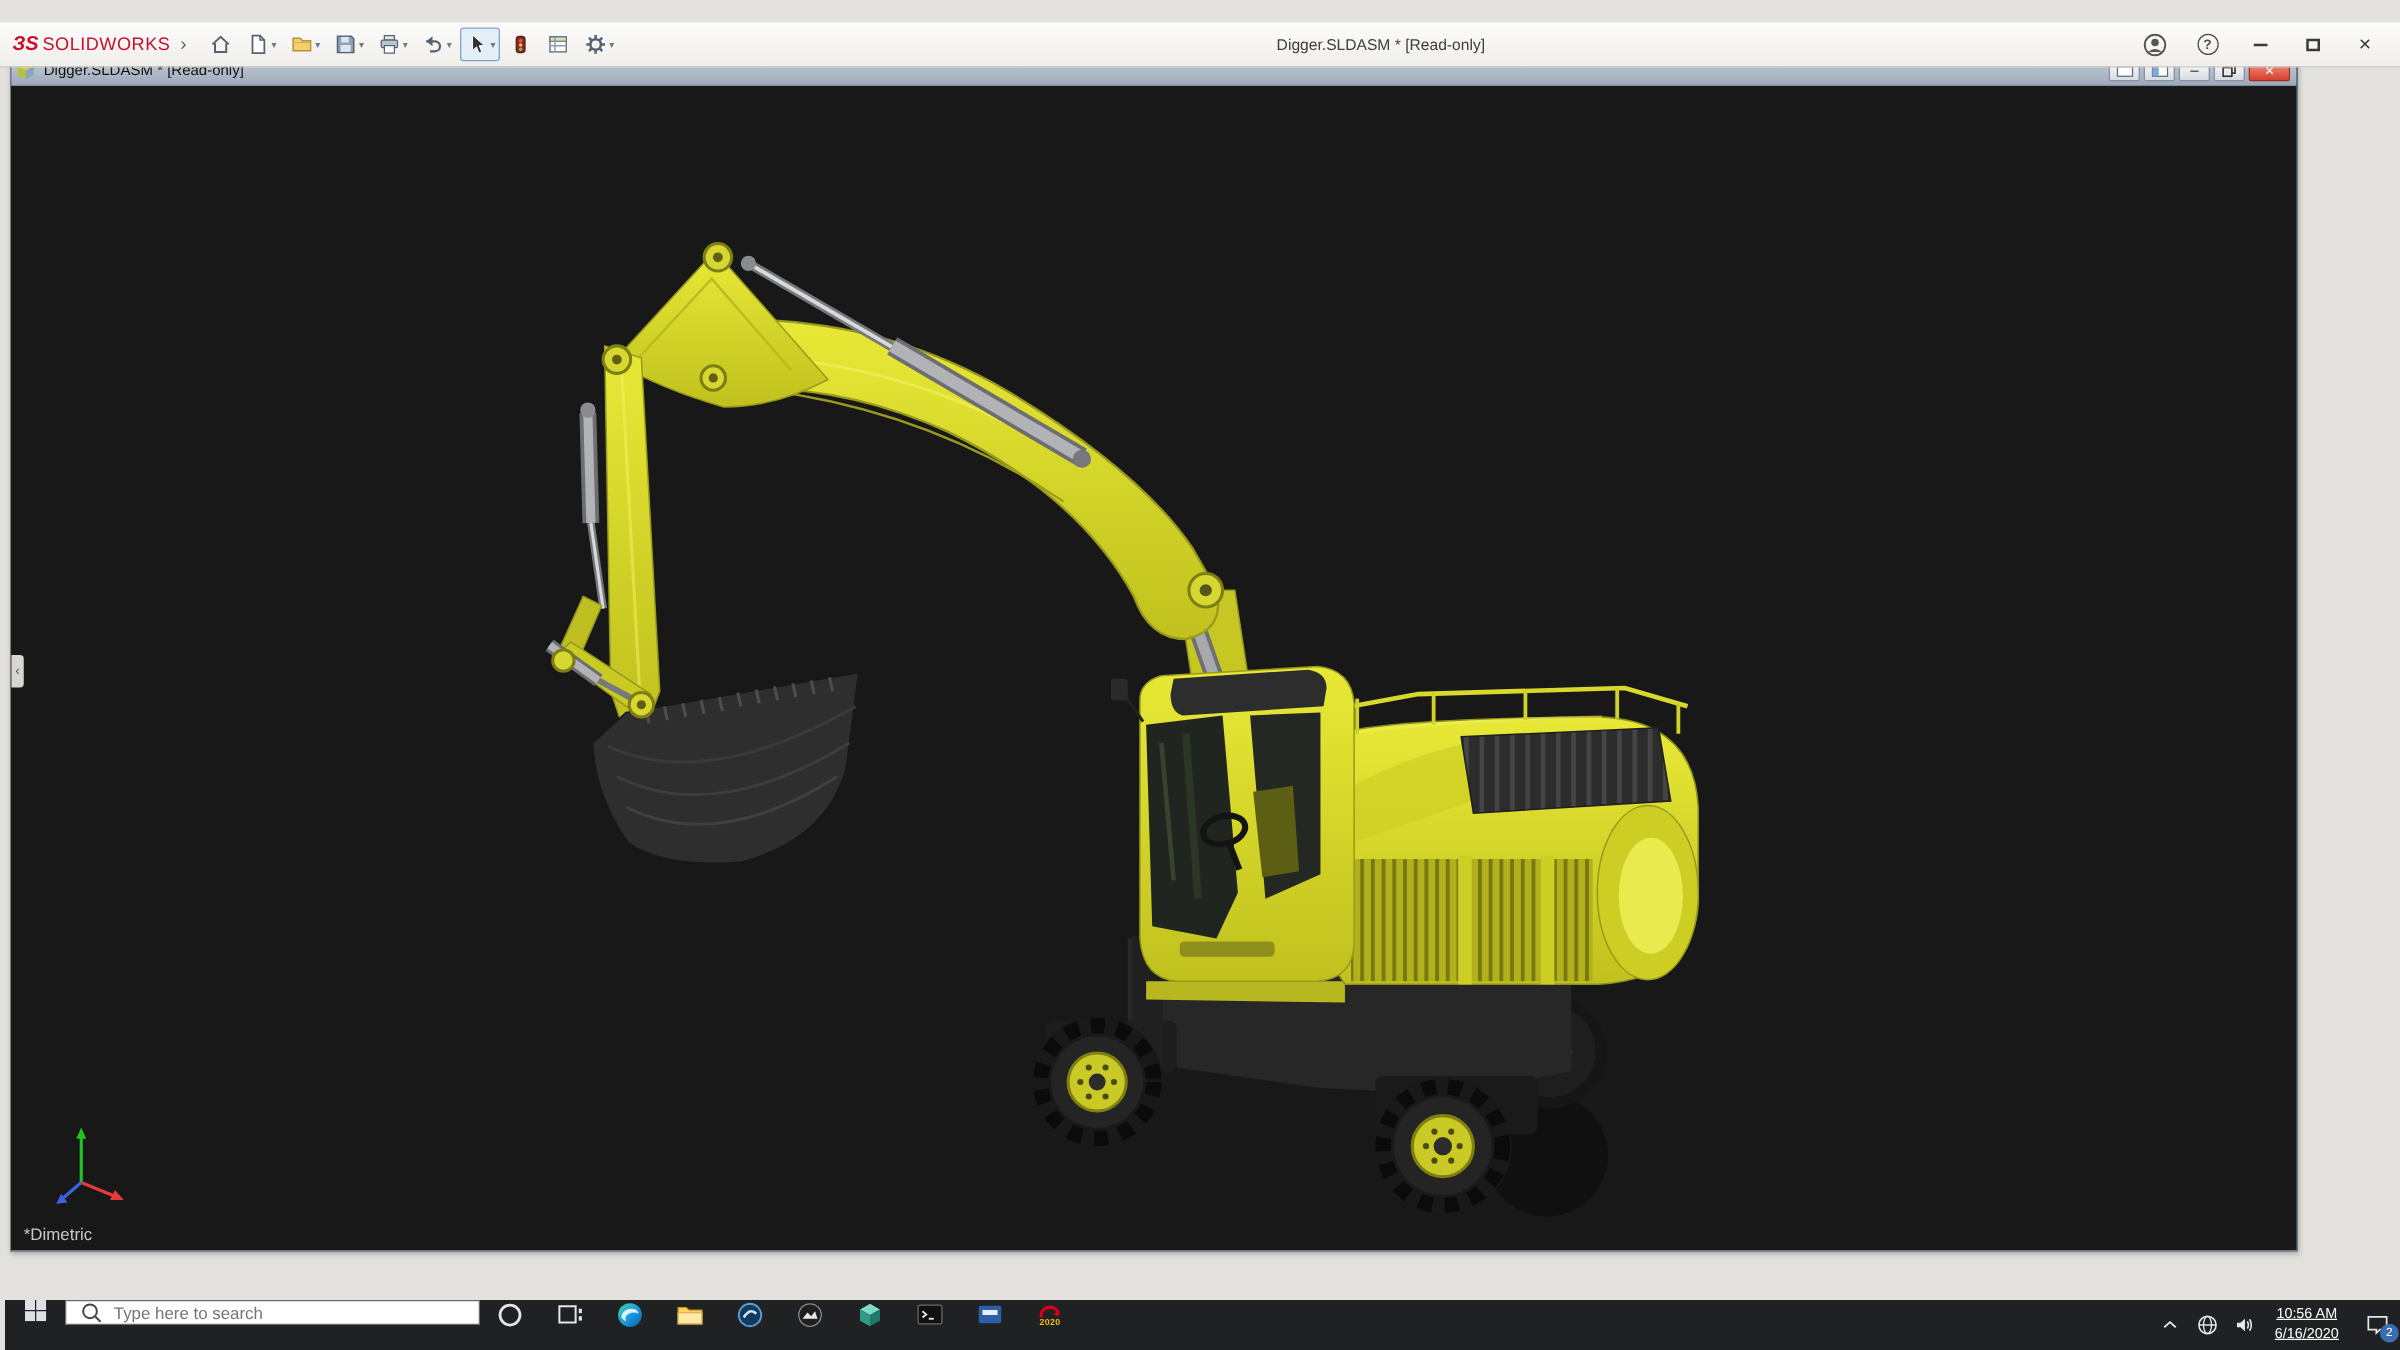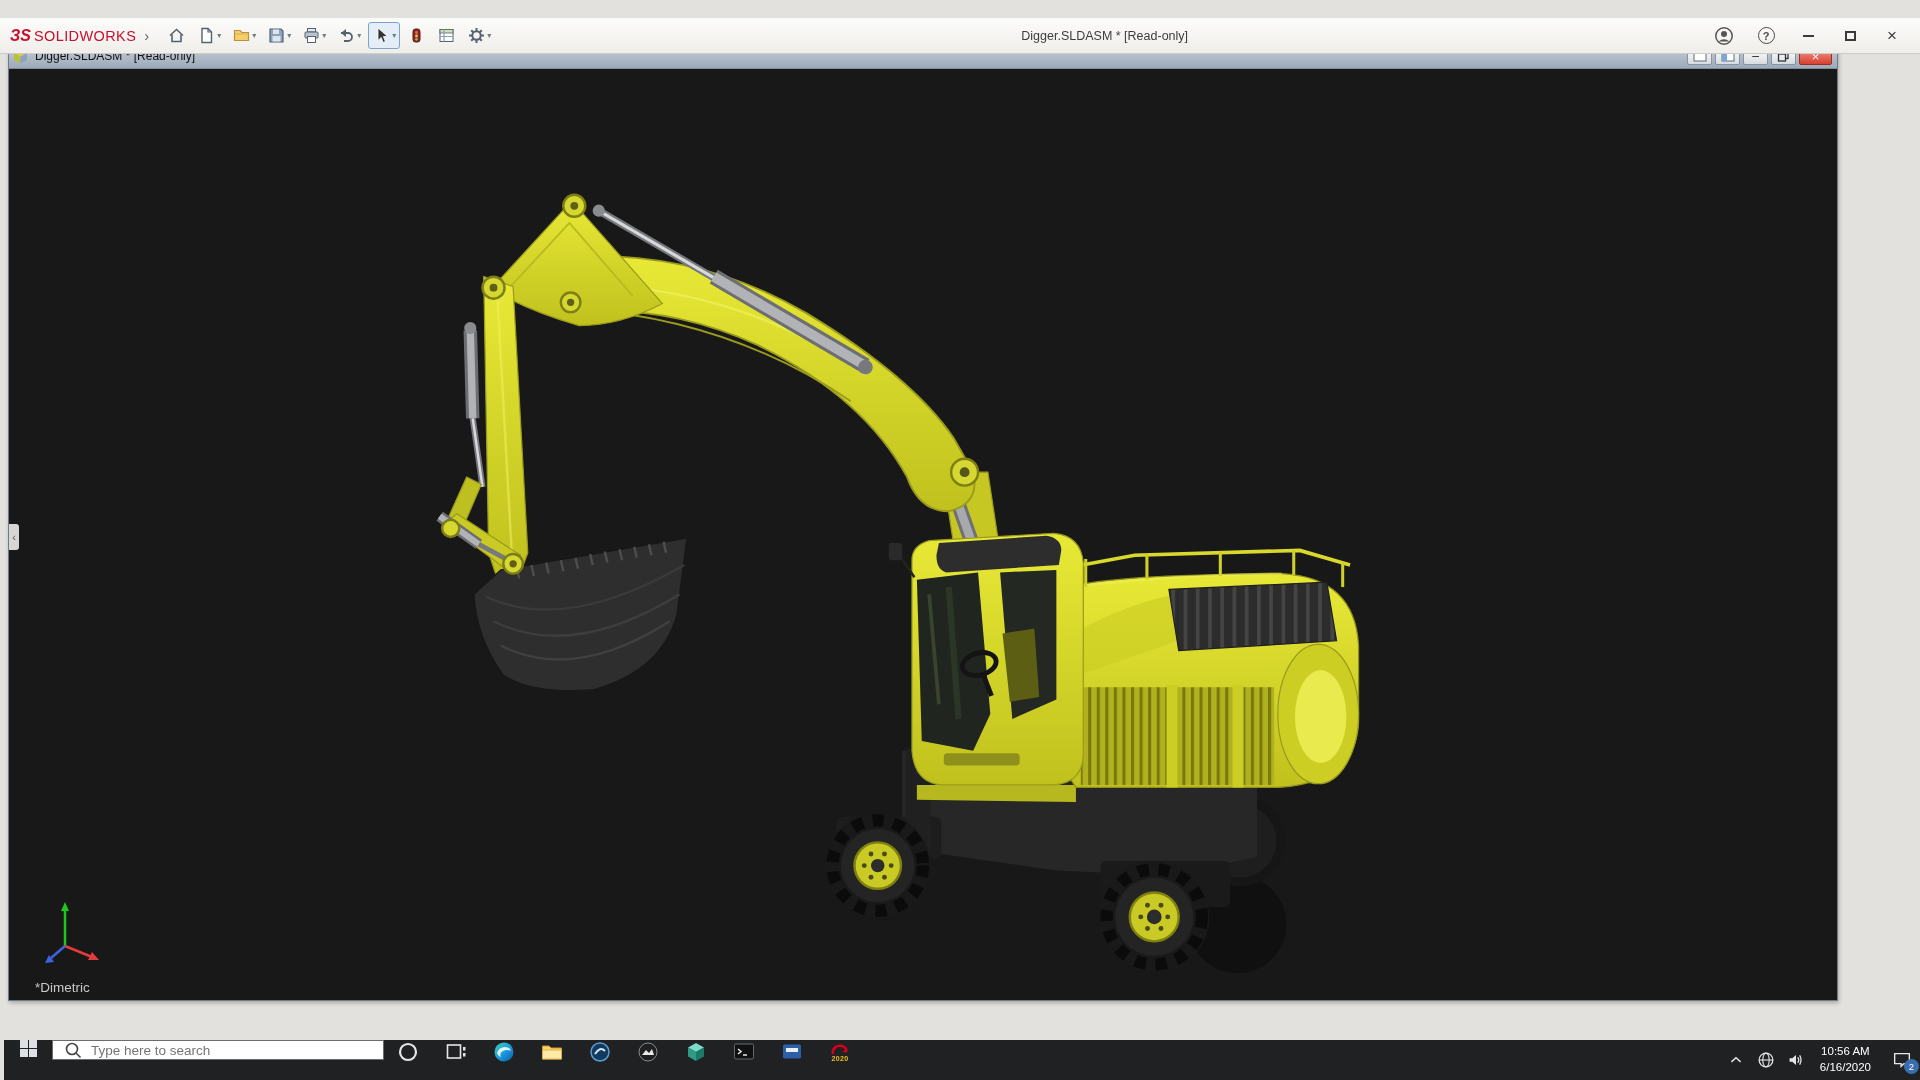--- a/index.html
+++ b/index.html
@@ -34,36 +34,36 @@
   .doctb{height:25px;background:linear-gradient(#c9d1da,#9caab9);display:flex;align-items:center;gap:6px;
     padding:0 3px;border-bottom:1px solid #7e8b9b;}
   .doctitle{flex:1;font-size:12px;color:#111;}
   .docbtns{display:flex;align-items:center;gap:3px;padding-right:2px;}
   .dbtn{width:25px;height:17px;border:1px solid #8a93a0;border-radius:2px;background:linear-gradient(#fcfcfc,#d8dce1);
     display:flex;align-items:center;justify-content:center;font-size:12px;color:#222;line-height:1;}
   .dbtn.close{width:33px;background:linear-gradient(#f1948a,#d8402f);border-color:#9c2f22;color:#fff;font-size:13px;}
   .viewport{position:absolute;top:25px;left:0;width:1828px;height:931px;background:#181818;overflow:hidden;}
   .model-svg{width:100%;height:100%;}
   .triad{position:absolute;left:26px;bottom:26px;}
-  .viewlabel{position:absolute;left:26px;bottom:5px;color:#c9c9c9;font-size:13.5px;}
+  .viewlabel{position:absolute;left:10px;bottom:5px;color:#c9c9c9;font-size:13.5px;}
   .collapse-tab{position:absolute;left:0;top:455px;width:10px;height:26px;background:#d8d6d2;color:#555;
     display:flex;align-items:center;justify-content:center;font-size:11px;border-radius:0 3px 3px 0;}
 
   
   .taskbar{position:absolute;left:4px;bottom:0;width:100%;height:40px;background:#1f2123;display:flex;
     align-items:flex-start;z-index:40;}
   .tstart{width:48px;display:flex;align-items:center;justify-content:center;}
   .tsearch{width:332px;background:#fff;border:1px solid #6b6b6b;display:flex;align-items:center;gap:9px;padding:0 11px;}
   .tsearch input{flex:1;border:0;outline:0;background:none;font-size:13.5px;color:#222;font-family:inherit;}
   .ticon{width:48px;display:flex;align-items:center;justify-content:center;position:relative;}
   .sw-year{position:absolute;bottom:2px;left:0;right:0;text-align:center;font-size:7px;font-weight:700;
     color:#f0c31c;letter-spacing:.3px;}
   .tray{margin-left:auto;display:flex;align-items:center;height:100%;}
   .trayic{width:30px;height:100%;display:flex;align-items:center;justify-content:center;}
-  .clock{padding:0 9px;color:#fff;font-size:11.5px;line-height:1.35;text-align:center;}
+  .clock{padding:0 9px;color:#fff;font-size:11.5px;line-height:1.35;text-align:center;text-decoration:underline;}
   .action{width:44px;height:100%;display:flex;align-items:center;justify-content:center;position:relative;}
   .badge{position:absolute;right:5px;bottom:6px;min-width:15px;height:15px;border-radius:8px;background:#3a6db0;
     color:#fff;font-size:9.5px;display:flex;align-items:center;justify-content:center;padding:0 2px;}
 </style>
 </head>
 <body>
 
 <div class="titlebar">
   <div class="brand">
     <span class="brand-mark">ЗS</span>

